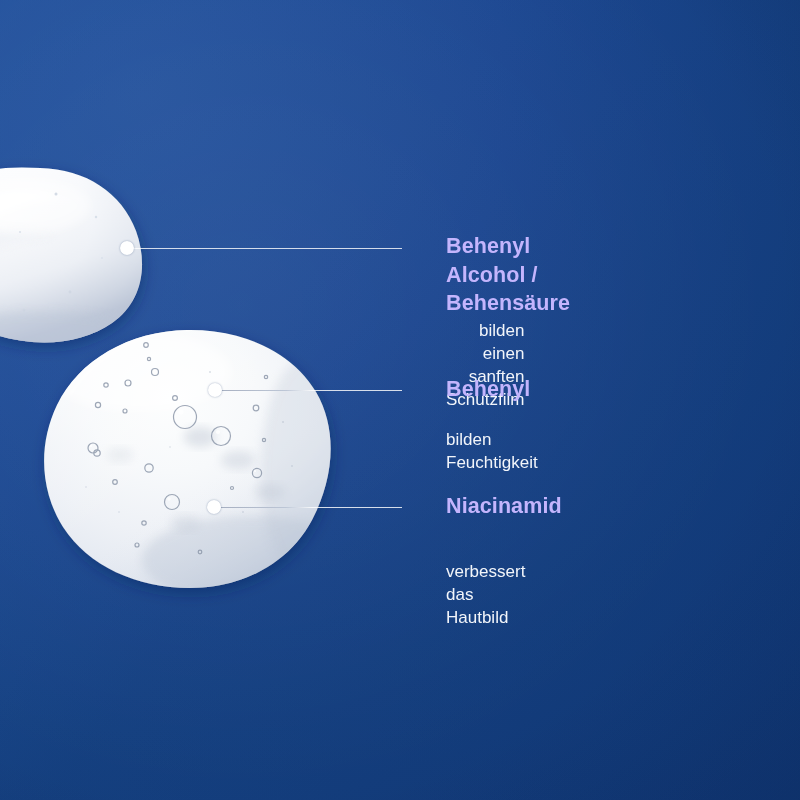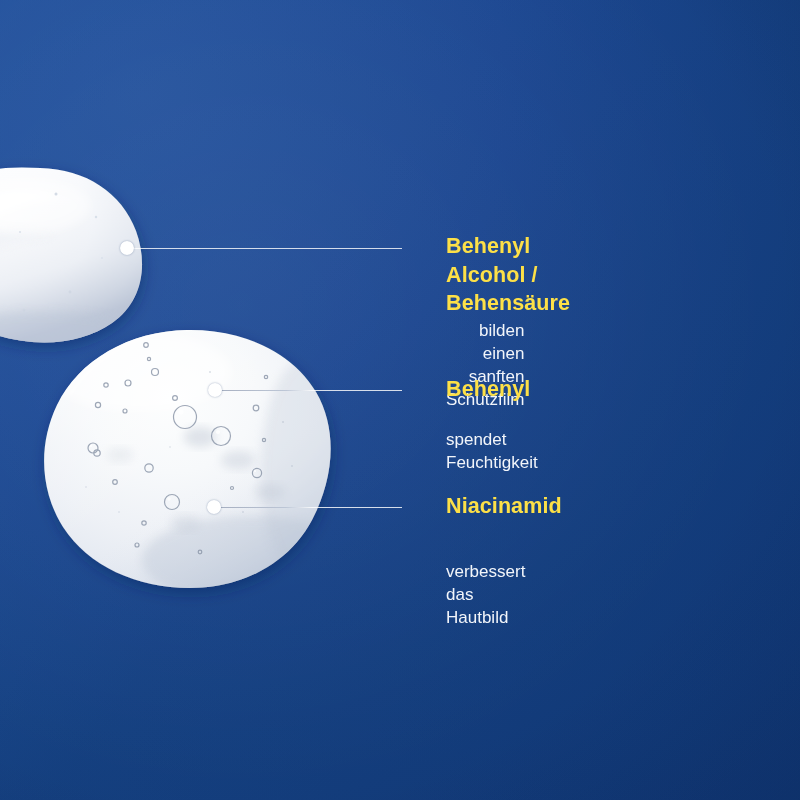--- a/index.html
+++ b/index.html
@@ -70,21 +70,21 @@
   .text-block {
     position: absolute;
     left: 446px;
     color: #ffffff;
   }
   .ingredient-title {
     font-size: 21.5px;
     font-weight: bold;
     line-height: 1.33;
     letter-spacing: 0.1px;
-    color: #fde047;
+    color: #c4b5fd;
     margin: 0;
     white-space: pre-line;
   }
   .ingredient-desc {
     font-size: 17px;
     font-weight: normal;
     line-height: 1.35;
     color: #f2f5fa;
     margin: 0;
   }
@@ -283,21 +283,21 @@
     </div>
   </div>
 
   <div class="callout">
     <div class="callout-line on-gel" style="left:215px; top:390px; width:187px;"></div>
     <div class="callout-dot" style="left:208px; top:383px;"></div>
     <div class="text-block" style="top:375px;">
       <p class="ingredient-title">Behenyl</p>
     </div>
     <div class="text-block" style="top:429px;">
-      <p class="ingredient-desc">spendet Feuchtigkeit</p>
+      <p class="ingredient-desc">bilden Feuchtigkeit</p>
     </div>
   </div>
 
   <div class="callout">
     <div class="callout-line on-gel" style="left:214px; top:507px; width:188px;"></div>
     <div class="callout-dot" style="left:207px; top:500px;"></div>
     <div class="text-block" style="top:492px;text-align:center;">
       <p class="ingredient-title">Niacinamid</p>
     </div>
     <div class="text-block" style="top:561px;">

